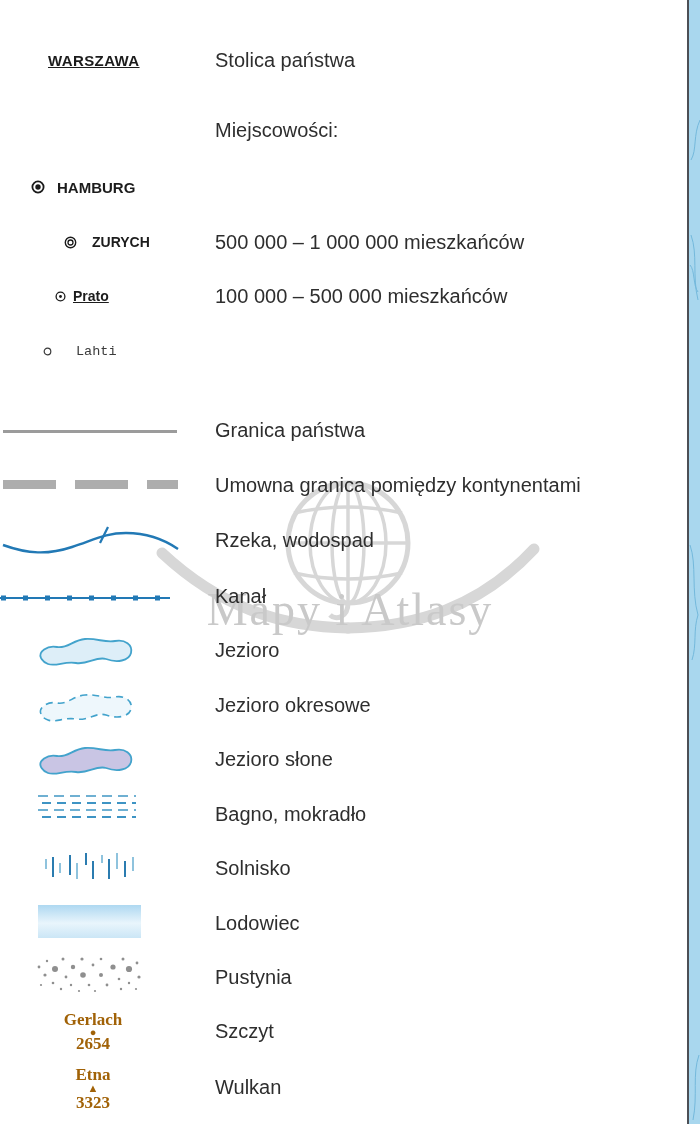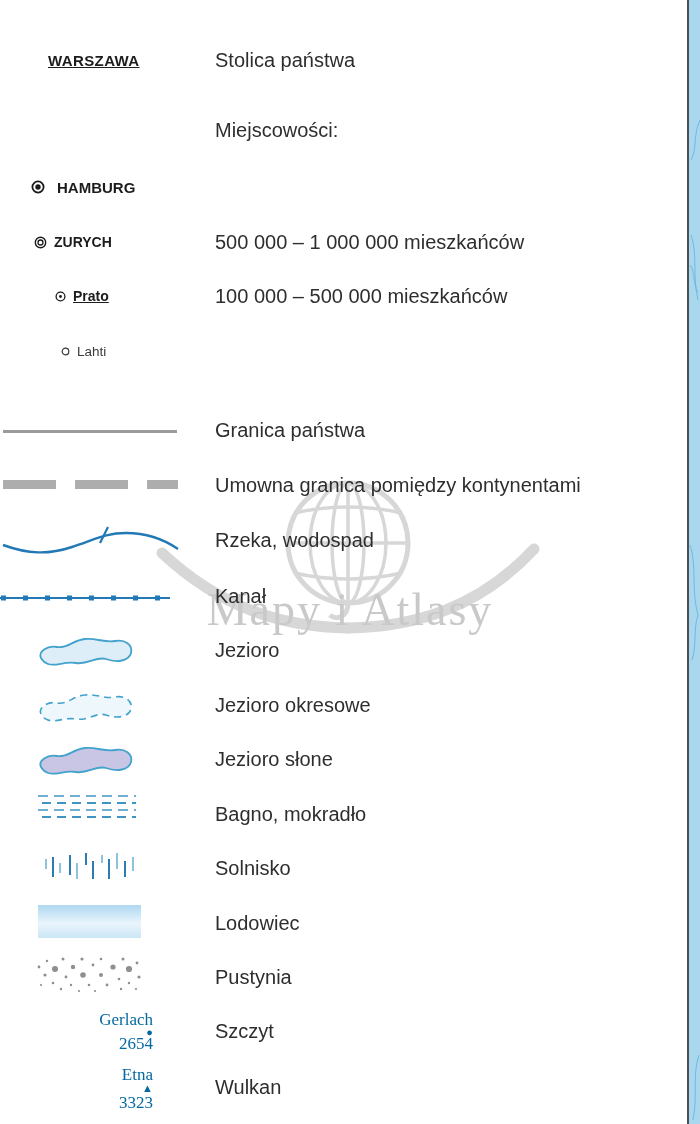--- a/index.html
+++ b/index.html
@@ -14,22 +14,22 @@
   .capital-name{position:absolute;left:48px;top:52px;font-size:15px;font-weight:bold;
     letter-spacing:.4px;text-decoration:underline;color:#1c1c1c;}
   
   .granica-line{position:absolute;left:3px;top:430px;width:174px;height:3px;background:#9b9b9b;}
   .umowna{position:absolute;left:3px;top:480px;width:175px;height:9px;display:flex;}
   .umowna .dash{height:9px;background:#adadad;}
   
   .lodowiec-rect{position:absolute;left:38px;top:905px;width:103px;height:33px;
     background:linear-gradient(to bottom,#aed8f1 0%,#e9f5fc 55%,#cbe6f6 100%);}
   
-  .peak{position:absolute;width:120px;text-align:right;
-    font-family:"Liberation Serif",serif;font-weight:normal;color:#0369a1;line-height:1.08;}
+  .peak{position:absolute;width:120px;text-align:center;
+    font-family:"Liberation Serif",serif;font-weight:bold;color:#a16207;line-height:1.08;}
   .peak .pname{font-size:17px;}
   .peak .pelev{font-size:17px;}
   .peak .pdot{font-size:11px;line-height:.55;}
   .peak .ptri{font-size:11px;line-height:.9;}
   
   .wm{position:absolute;left:150px;top:455px;width:400px;height:200px;z-index:0;}
   .wm-text{position:absolute;left:150px;top:583px;width:400px;text-align:center;z-index:0;
     font-family:"Liberation Serif",serif;font-size:46px;color:#c9c9c9;letter-spacing:2px;}
   .fg{z-index:1;}
   
@@ -66,21 +66,21 @@
   <span class="symcell" style="left:31px;gap:12px;">
     <svg width="14" height="14">
       <circle cx="7" cy="7" r="5.6" fill="#fff" stroke="#1a1a1a" stroke-width="1.8"></circle>
       <circle cx="7" cy="7" r="2.7" fill="#1a1a1a"></circle>
     </svg>
     <span class="cityname bold" style="font-size:15px;">HAMBURG</span>
   </span>
 </div>
 
 <div class="row fg" style="top:222px;">
-  <span class="symcell" style="left:34px;gap:7px;">
+  <span class="symcell" style="left:64px;gap:15px;">
     <svg width="13" height="13">
       <circle cx="6.5" cy="6.5" r="5.2" fill="none" stroke="#1a1a1a" stroke-width="1.4"></circle>
       <circle cx="6.5" cy="6.5" r="2.5" fill="none" stroke="#1a1a1a" stroke-width="1.3"></circle>
     </svg>
     <span class="cityname bold" style="font-size:14px;">ZURYCH</span>
   </span>
   <span class="label">500 000 – 1 000 000 mieszkańców</span>
 </div>
 
 <div class="row fg" style="top:276px;">
@@ -88,21 +88,21 @@
     <svg width="11" height="11">
       <circle cx="5.5" cy="5.5" r="4.4" fill="none" stroke="#1a1a1a" stroke-width="1.3"></circle>
       <circle cx="5.5" cy="5.5" r="1.4" fill="#1a1a1a"></circle>
     </svg>
     <span class="cityname bold" style="font-size:14px;text-decoration:underline;">Prato</span>
   </span>
   <span class="label">100 000 – 500 000 mieszkańców</span>
 </div>
 
 <div class="row fg" style="top:331px;">
-  <span class="symcell" style="left:61px;gap:7px;">
+  <span class="symcell" style="left:43px;gap:24px;font-family:Liberation Mono, monospace;">
     <svg width="9" height="9">
       <circle cx="4.5" cy="4.5" r="3.3" fill="none" stroke="#3a3a3a" stroke-width="1.2"></circle>
     </svg>
     <span class="cityname" style="font-size:13.5px;color:#3a3a3a;">Lahti</span>
   </span>
 </div>
 
 <div class="granica-line fg"></div>
 <div class="label fg" style="top:419px;">Granica państwa</div>
 

